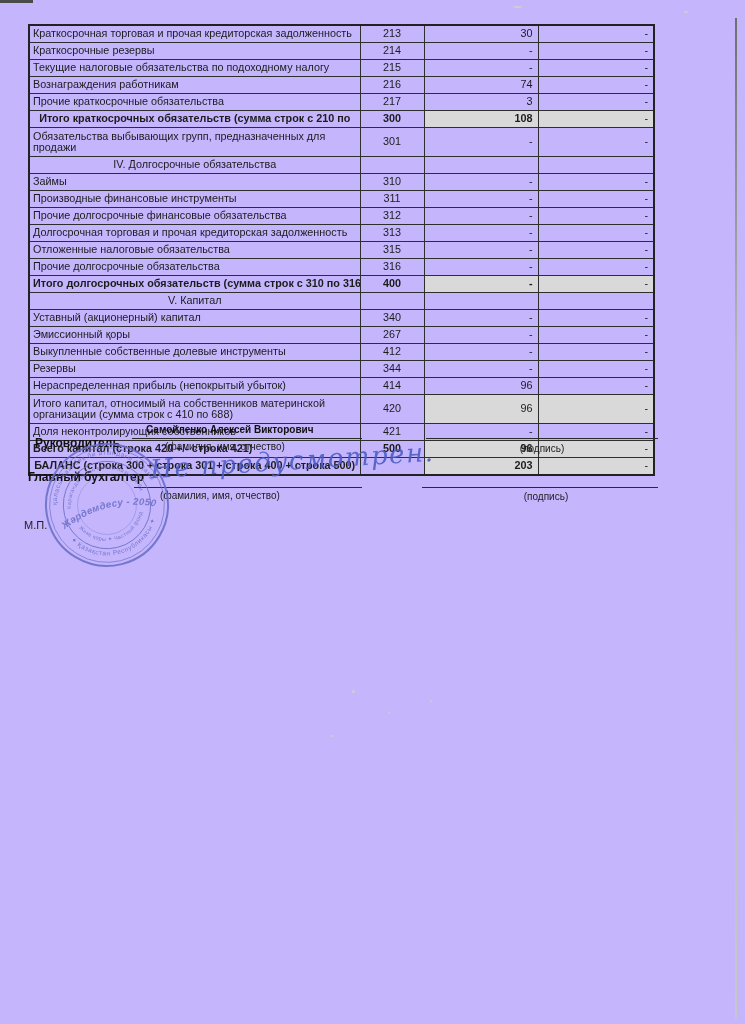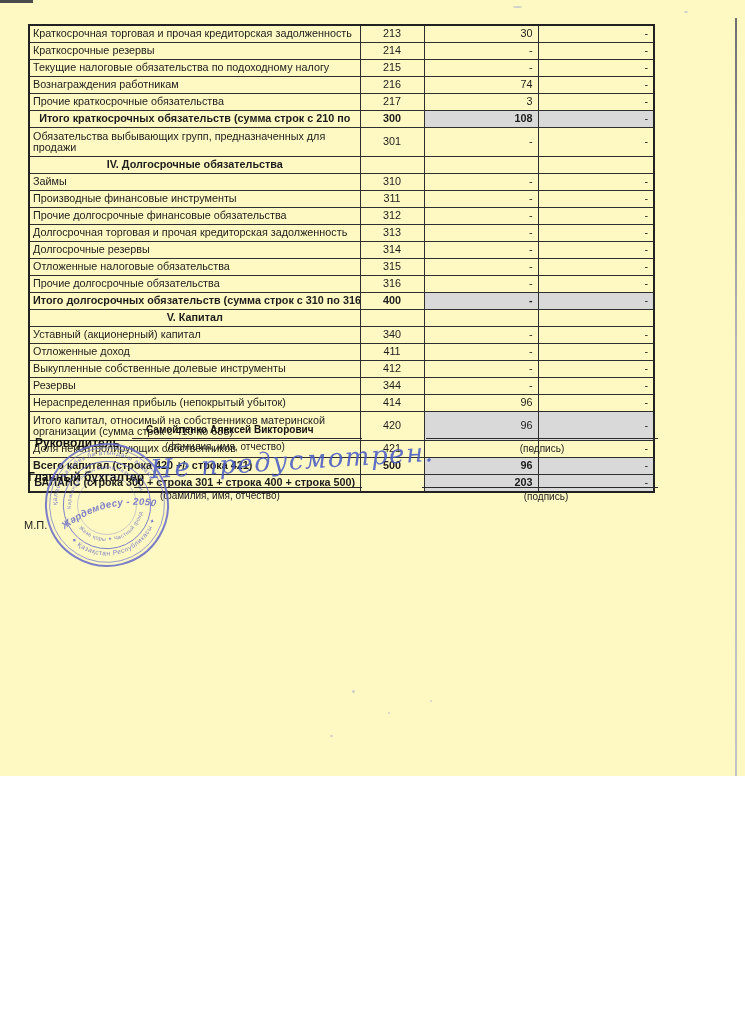--- a/index.html
+++ b/index.html
@@ -1,31 +1,31 @@
 <!DOCTYPE html>
 <html><head>
 <meta charset="utf-8">
 <style>
   html,body{margin:0;padding:0;background:#ffffff;}
-  #page{position:relative;width:745px;height:776px;background:#fef9c3;overflow:hidden;
+  #page{position:relative;width:745px;height:1024px;background:#c4b5fd;overflow:hidden;
         font-family:"Liberation Sans", sans-serif;color:#1c1c1c;}
 
   
   #balance-table{position:absolute;left:28px;top:24px;width:625px;
     border-collapse:collapse;table-layout:fixed;font-size:10.8px;line-height:1.05;}
   #balance-table td{border:1px solid #2e2e2e;padding:1px 3px;vertical-align:middle;height:14px;overflow:hidden;}
   #balance-table{border:2px solid #222;}
   #balance-table tr.tall td{height:26px;}
   .c-label{padding-left:4px;}
   .c-label.clip{white-space:nowrap;text-align:center;}
   .c-code{text-align:center;}
   .num{text-align:right;padding-right:5px !important;}
   .shaded{background:#d9d9d9;}
   .bold{font-weight:bold;}
-  td.section{font-weight:bold;text-align:center;height:17px;}
+  td.section{font-weight:normal;text-align:center;height:17px;}
 
   
   .role{position:absolute;font-size:12px;font-weight:bold;color:#111;}
   .sig-line{position:absolute;border-bottom:1.6px solid #2a2a2a;height:14px;}
   .sig-name{position:absolute;font-size:10px;font-weight:bold;color:#111;}
   .caption{position:absolute;font-size:10px;color:#222;text-align:center;}
   #mp-label{position:absolute;left:24px;top:519px;font-size:11px;color:#222;text-align:center;}
 
   
   #handwritten-note{position:absolute;left:150px;top:446px;width:270px;
@@ -126,26 +126,20 @@
           <td class="c-v1 num">-</td>
           <td class="c-v2 num">-</td>
         </tr>
         <tr>
           <td class="c-label">Долгосрочная торговая и прочая кредиторская задолженность</td>
           <td class="c-code">313</td>
           <td class="c-v1 num">-</td>
           <td class="c-v2 num">-</td>
         </tr>
         <tr>
-          <td class="c-label">Долгосрочные резервы</td>
-          <td class="c-code">314</td>
-          <td class="c-v1 num">-</td>
-          <td class="c-v2 num">-</td>
-        </tr>
-        <tr>
           <td class="c-label">Отложенные налоговые обязательства</td>
           <td class="c-code">315</td>
           <td class="c-v1 num">-</td>
           <td class="c-v2 num">-</td>
         </tr>
         <tr>
           <td class="c-label">Прочие долгосрочные обязательства</td>
           <td class="c-code">316</td>
           <td class="c-v1 num">-</td>
           <td class="c-v2 num">-</td>
@@ -162,22 +156,22 @@
           <td class="c-v1"></td>
           <td class="c-v2"></td>
         </tr>
         <tr>
           <td class="c-label">Уставный (акционерный) капитал</td>
           <td class="c-code">340</td>
           <td class="c-v1 num">-</td>
           <td class="c-v2 num">-</td>
         </tr>
         <tr>
-          <td class="c-label">Отложенные доход</td>
-          <td class="c-code">411</td>
+          <td class="c-label">Эмиссионный қоры</td>
+          <td class="c-code">267</td>
           <td class="c-v1 num">-</td>
           <td class="c-v2 num">-</td>
         </tr>
         <tr>
           <td class="c-label">Выкупленные собственные долевые инструменты</td>
           <td class="c-code">412</td>
           <td class="c-v1 num">-</td>
           <td class="c-v2 num">-</td>
         </tr>
         <tr>

